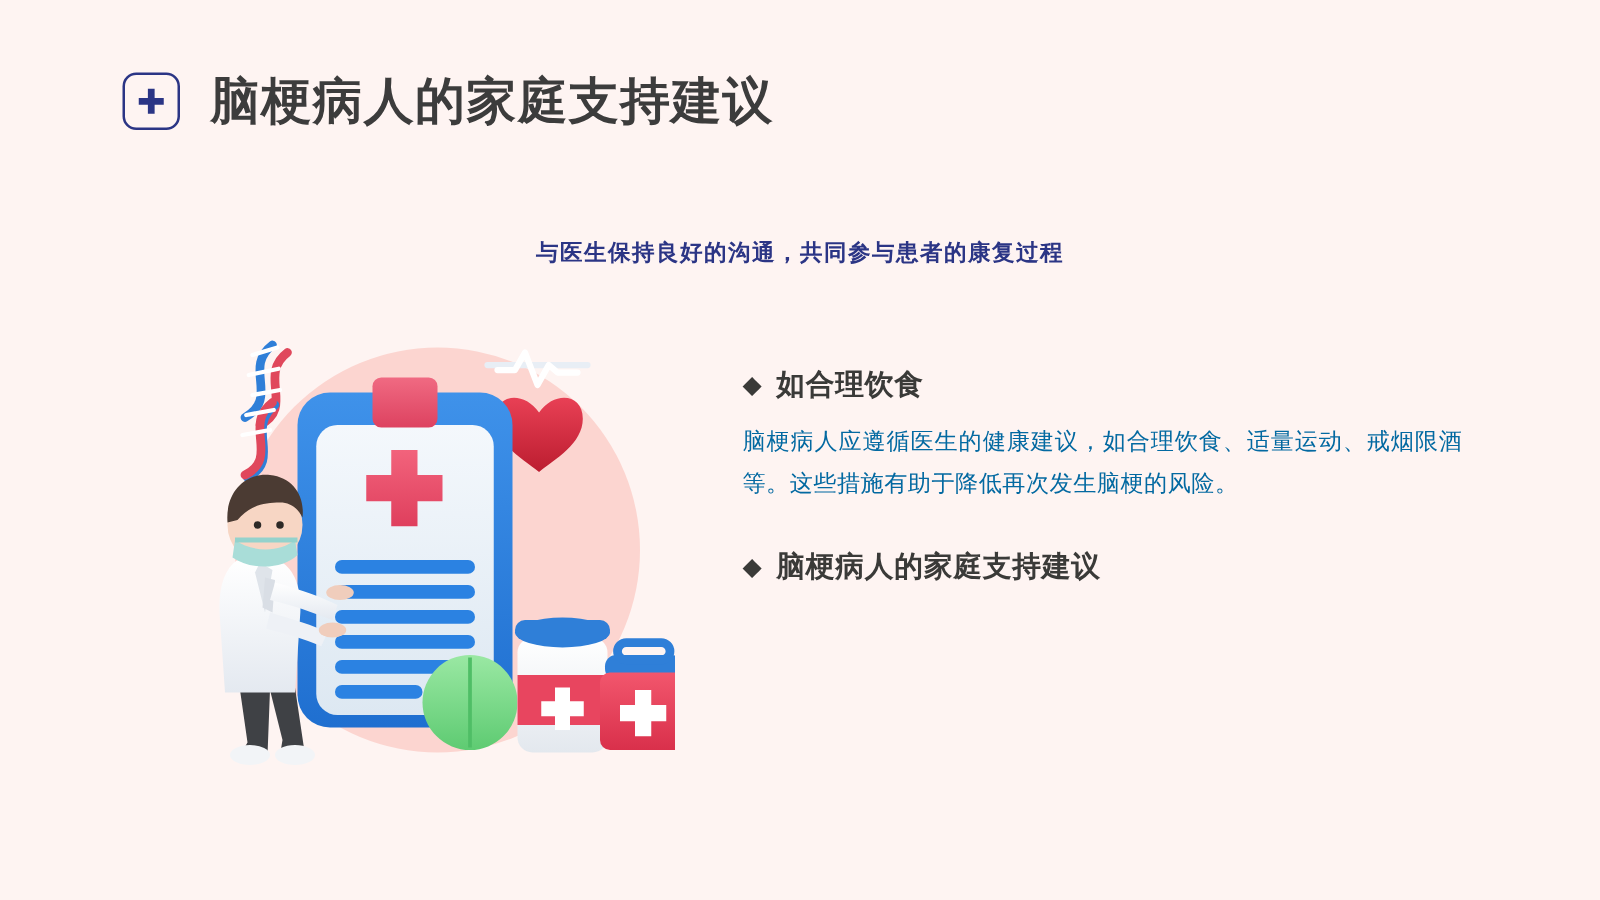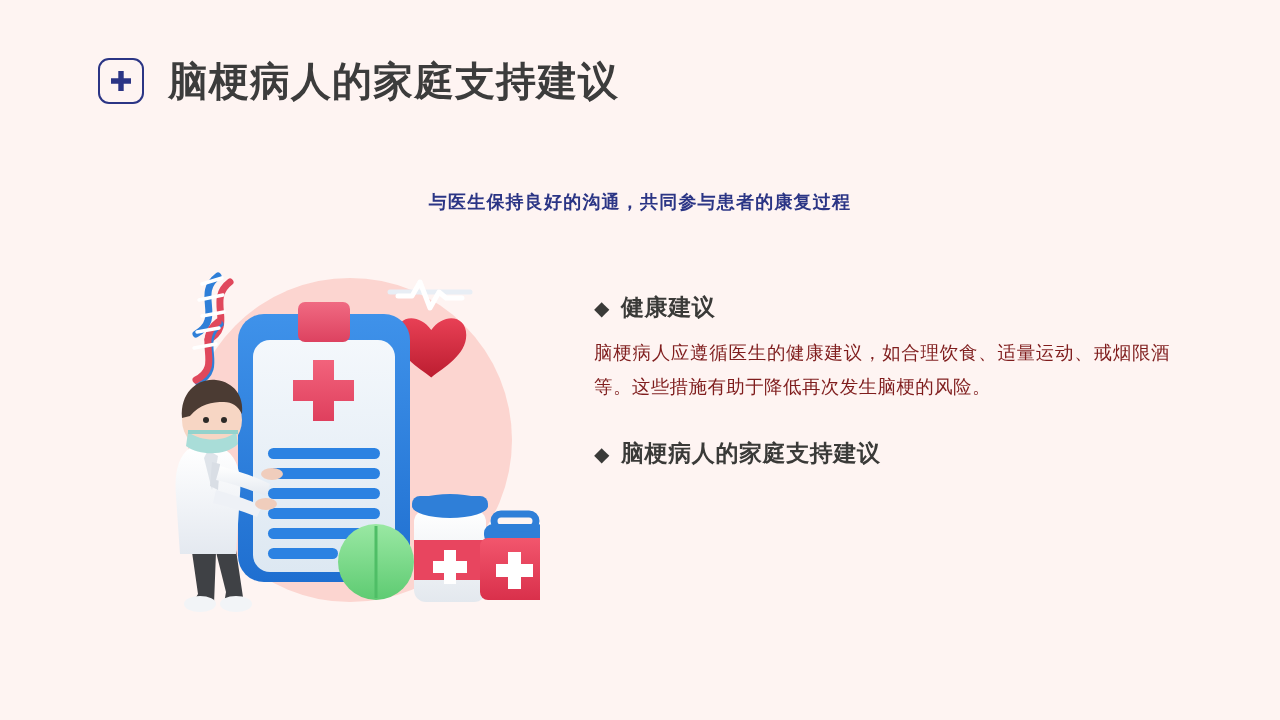--- a/index.html
+++ b/index.html
@@ -92,21 +92,21 @@
   }
   .diamond {
     font-size: 20px;
     line-height: 1;
     color: #3a3a38;
   }
   .sec-body {
     margin-top: 13px;
     font-size: 18.5px;
     line-height: 1.85;
-    color: #7f1d1d;
+    color: #0369a1;
     text-align: justify;
     letter-spacing: 0.4px;
   }
   .section + .section { margin-top: 34px; }
 </style>
 </head>
 <body>
 
 <div class="slide">
 
@@ -239,21 +239,21 @@
         <path d="M358 300 h13 v12 h12 v13 h-12 v12 h-13 v-12 h-12 v-13 h12 z" fill="#ffffff"></path>
       </g>
     </svg>
   </div>
 
   <div class="content">
 
     <div class="section">
       <div class="sec-heading">
         <span class="diamond">◆</span>
-        <span>健康建议</span>
+        <span>如合理饮食</span>
       </div>
       <div class="sec-body">脑梗病人应遵循医生的健康建议，如合理饮食、适量运动、戒烟限酒等。这些措施有助于降低再次发生脑梗的风险。</div>
     </div>
 
     <div class="section">
       <div class="sec-heading">
         <span class="diamond">◆</span>
         <span>脑梗病人的家庭支持建议</span>
       </div>
     </div>

